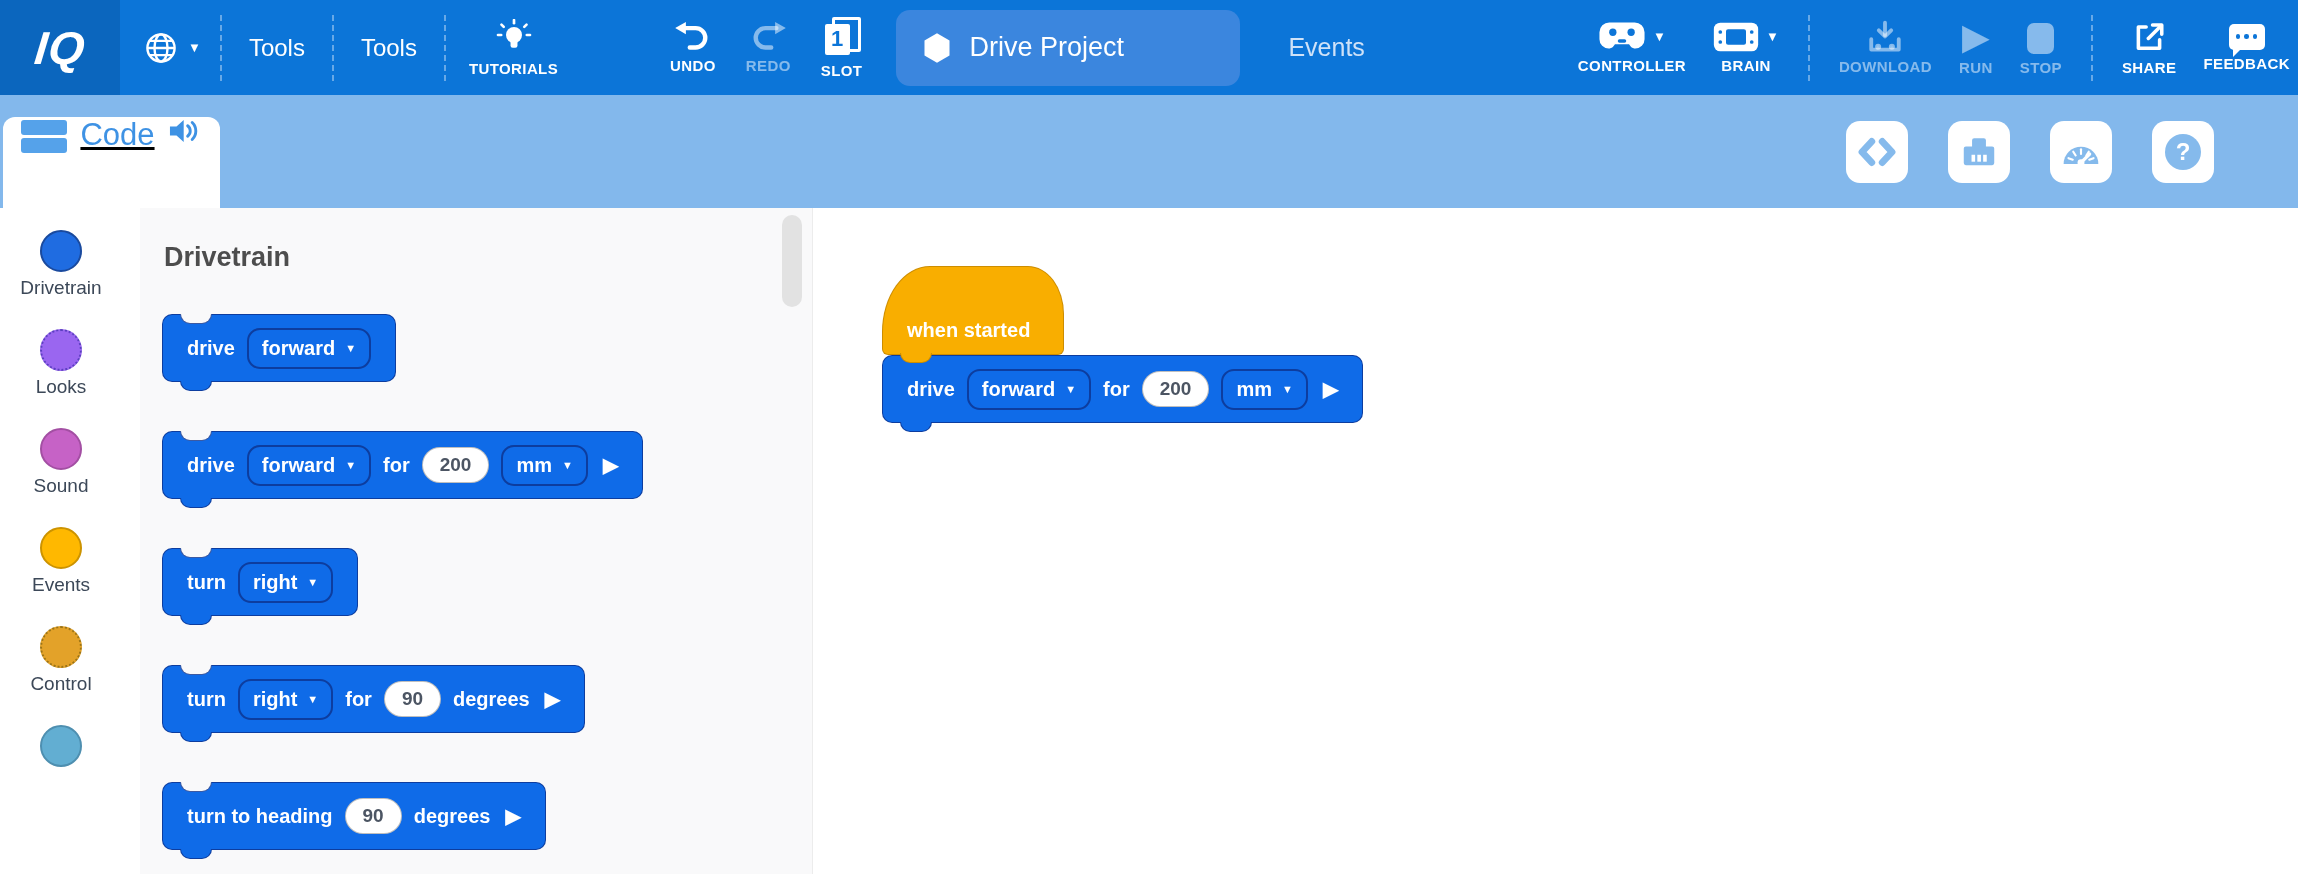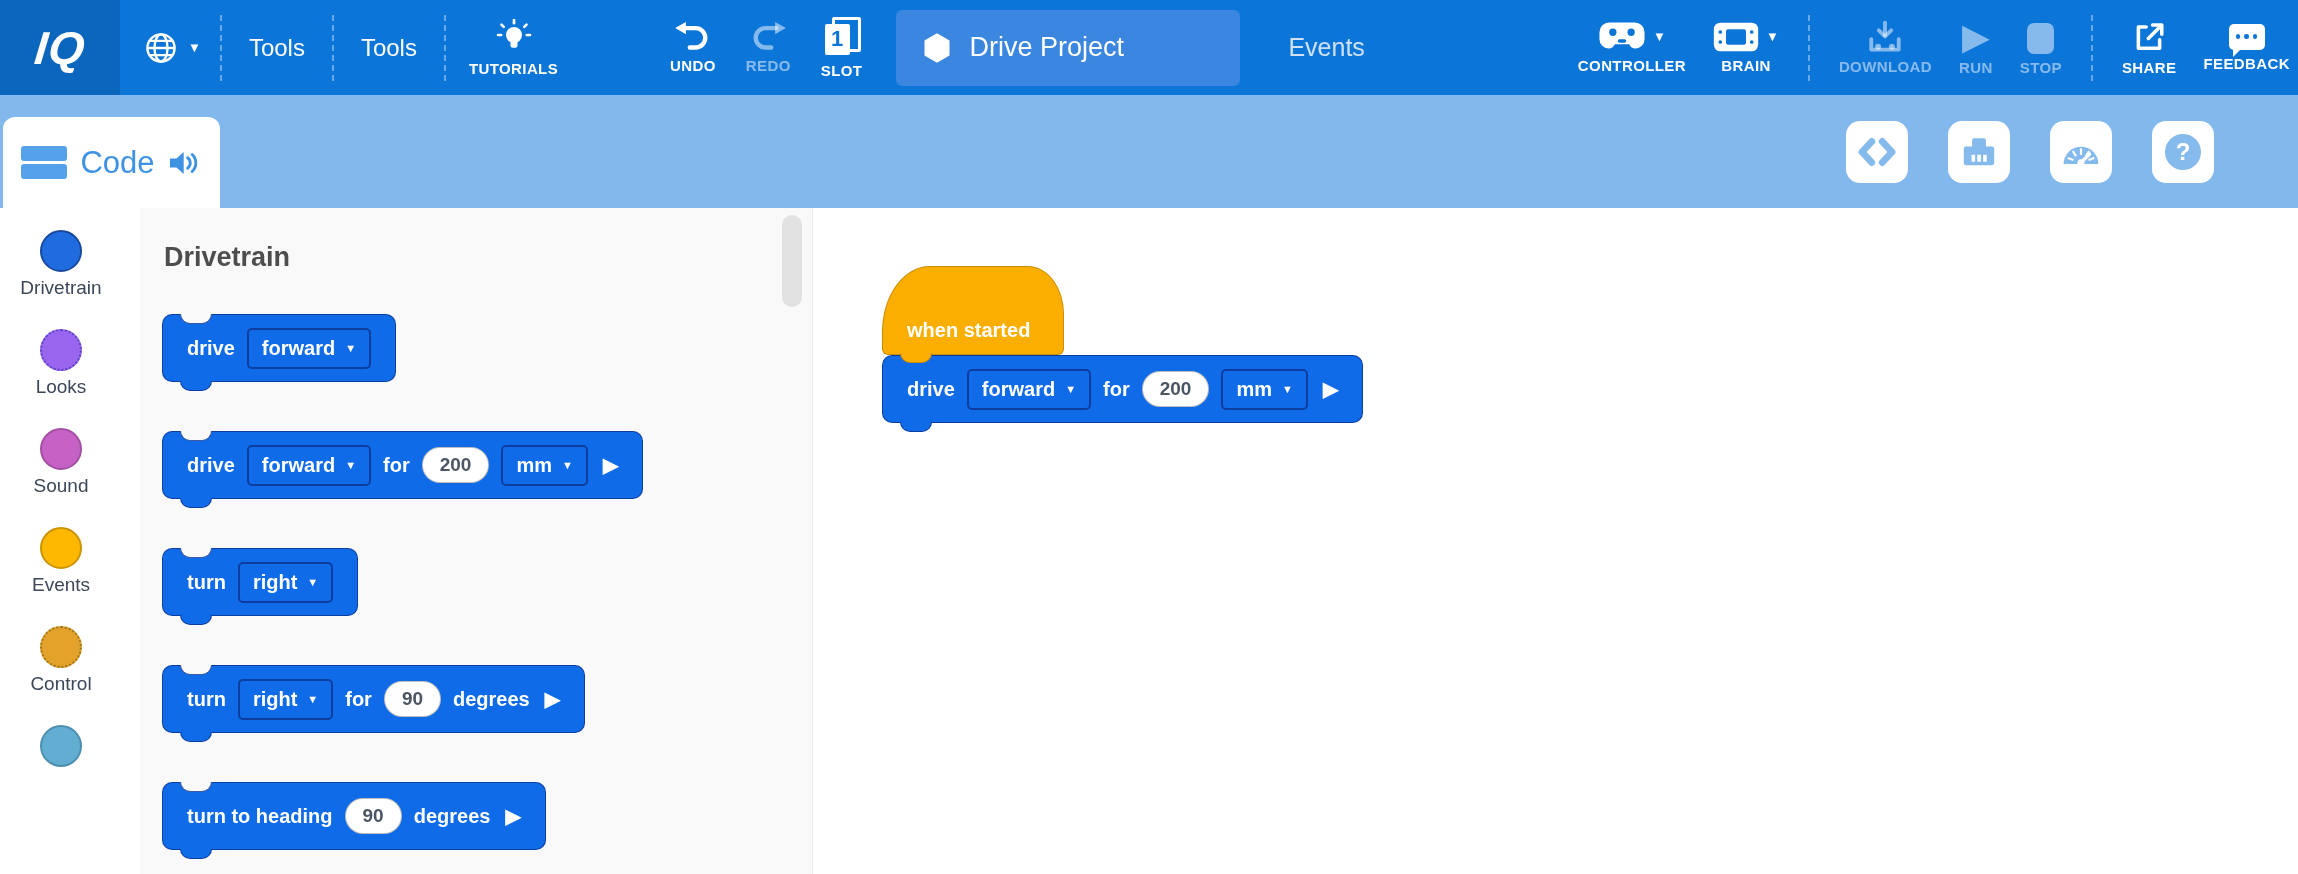--- a/index.html
+++ b/index.html
@@ -34,39 +34,39 @@
   .hgap30{margin-left:30px;}
   .caret{font-size:13px;line-height:1;}
   
   .slot-icon{position:relative;width:40px;height:40px;}
   .slot-back{position:absolute;right:1px;top:0;width:23px;height:29px;border:3px solid currentColor;border-radius:2px;}
   .slot-front{position:absolute;left:3px;top:7px;width:25px;height:31px;background:#fff;border-radius:2px;
     color:var(--topbar-bg,#0C75D8);font-weight:700;font-size:22px;display:flex;align-items:center;justify-content:center;}
   
   .project-btn{
     display:flex;align-items:center;gap:17px;margin-left:34px;
-    background:var(--project-btn-bg,#3B86DE);border-radius:6px;height:76px;min-width:344px;
+    background:var(--project-btn-bg,#3B86DE);border-radius:14px;height:76px;min-width:344px;
     padding:0 26px;box-sizing:border-box;font-size:27px;
   }
   .saved{margin-left:48px;color:var(--saved-text,#CFE2F8);font-size:25px;}
   .topbar-right{margin-left:auto;display:flex;align-items:center;gap:27px;padding-right:8px;}
   .icon-with-caret{display:flex;align-items:center;gap:7px;}
   
   .bubble{position:relative;width:36px;height:26px;background:currentColor;border-radius:5px;}
   .bubble .b-dots{position:absolute;inset:0;display:flex;align-items:center;justify-content:center;gap:4px;}
   .bubble .b-dots i{width:4.5px;height:4.5px;border-radius:50%;background:var(--topbar-bg,#0C75D8);}
   .bubble::after{content:"";position:absolute;left:4px;bottom:-7px;border:5px solid transparent;border-top-color:currentColor;border-left-color:currentColor;}
   .stop-shape{width:27px;height:31px;border-radius:7px;background:currentColor;margin-top:3px;}
   .run-glyph{font-size:36px;line-height:34px;}
   .flipx{transform:scaleX(-1);display:inline-block;}
   
   .subheader{height:113px;background:var(--subheader-bg,#83B8EC);position:relative;display:flex;align-items:center;}
   .code-tab{
     position:absolute;left:3px;bottom:0;width:217px;height:91px;background:#fff;
-    border-radius:12px 12px 0 0;display:flex;align-items:center;justify-content:center;gap:13px;
+    border-radius:12px 12px 0 0;display:flex;align-items:flex-start;justify-content:center;gap:13px;text-decoration:underline;
   }
   .tab-glyph .tg-bar{width:46px;height:15px;background:#55A2EA;border-radius:3px;margin:3px 0;}
   .tab-label{font-size:31px;color:var(--tab-accent,#3E92E4);}
   .speaker{color:var(--tab-accent,#3E92E4);display:flex;}
   .sub-btns{margin-left:auto;display:flex;gap:40px;margin-right:84px;}
   .sub-btn{
     width:62px;height:62px;background:#fff;border-radius:14px;
     display:flex;align-items:center;justify-content:center;color:var(--subheader-icon,#85BAEC);
   }
   .help-circle{width:36px;height:36px;border-radius:50%;background:currentColor;display:flex;align-items:center;justify-content:center;}
@@ -100,21 +100,21 @@
     content:"";position:absolute;top:-1px;left:17px;width:30px;height:9px;
     background:var(--notch-bg);border:1px solid rgba(13,50,140,.8);border-top:none;
     border-radius:0 0 10px 10px;
   }
   .block::after{ 
     content:"";position:absolute;bottom:-10px;left:17px;width:30px;height:9px;
     background:var(--block-blue,#0F6BE8);border:1px solid rgba(13,50,140,.8);border-top:none;
     border-radius:0 0 10px 10px;
   }
   .b-drop{display:inline-flex;align-items:center;gap:10px;padding:7px 13px;
-    border:2px solid rgba(13,50,140,.8);border-radius:5px;}
+    border:2px solid rgba(13,50,140,.8);border-radius:13px;}
   .b-num{background:#fff;color:var(--number-text,#4C5563);padding:6px 17px;border-radius:999px;
     border:1px solid rgba(0,0,0,.25);font-size:19px;}
   .b-expand{font-size:20px;margin-left:3px;}
   .b-caret{font-size:11px;line-height:1;}
   
   .hat{
     position:absolute;left:69px;top:58px;width:182px;height:89px;box-sizing:border-box;
     background:var(--hat-yellow,#F9AE00);border:1px solid rgba(170,115,0,.55);
     border-radius:48px 36px 6px 6px / 66px 48px 6px 6px;
     display:flex;align-items:flex-end;padding:0 0 12px 24px;

